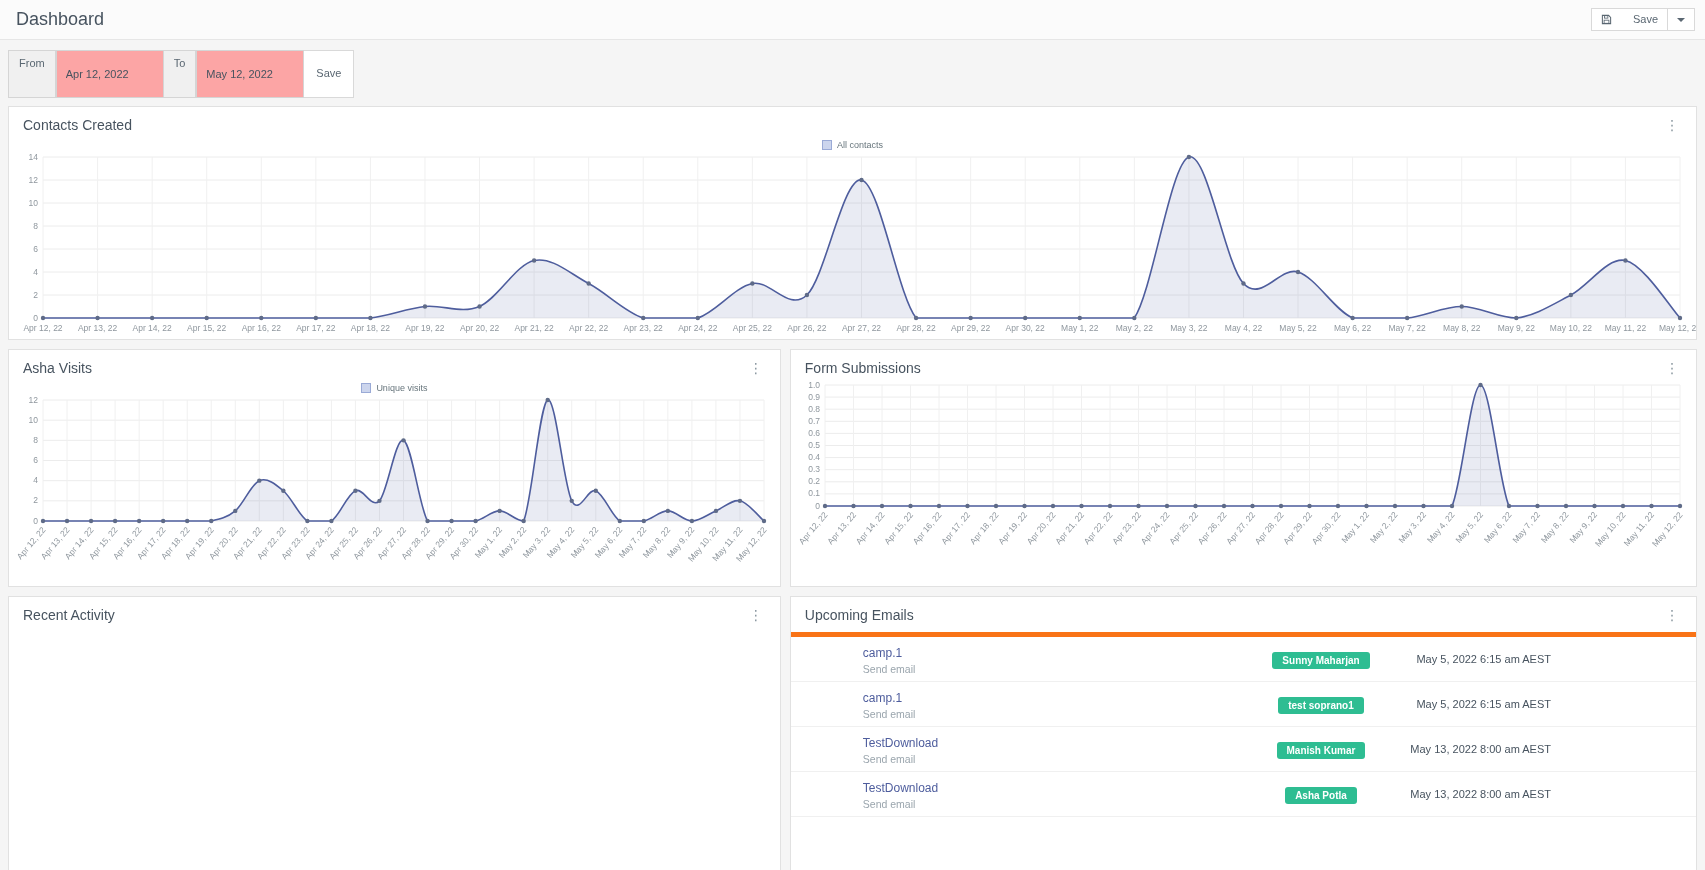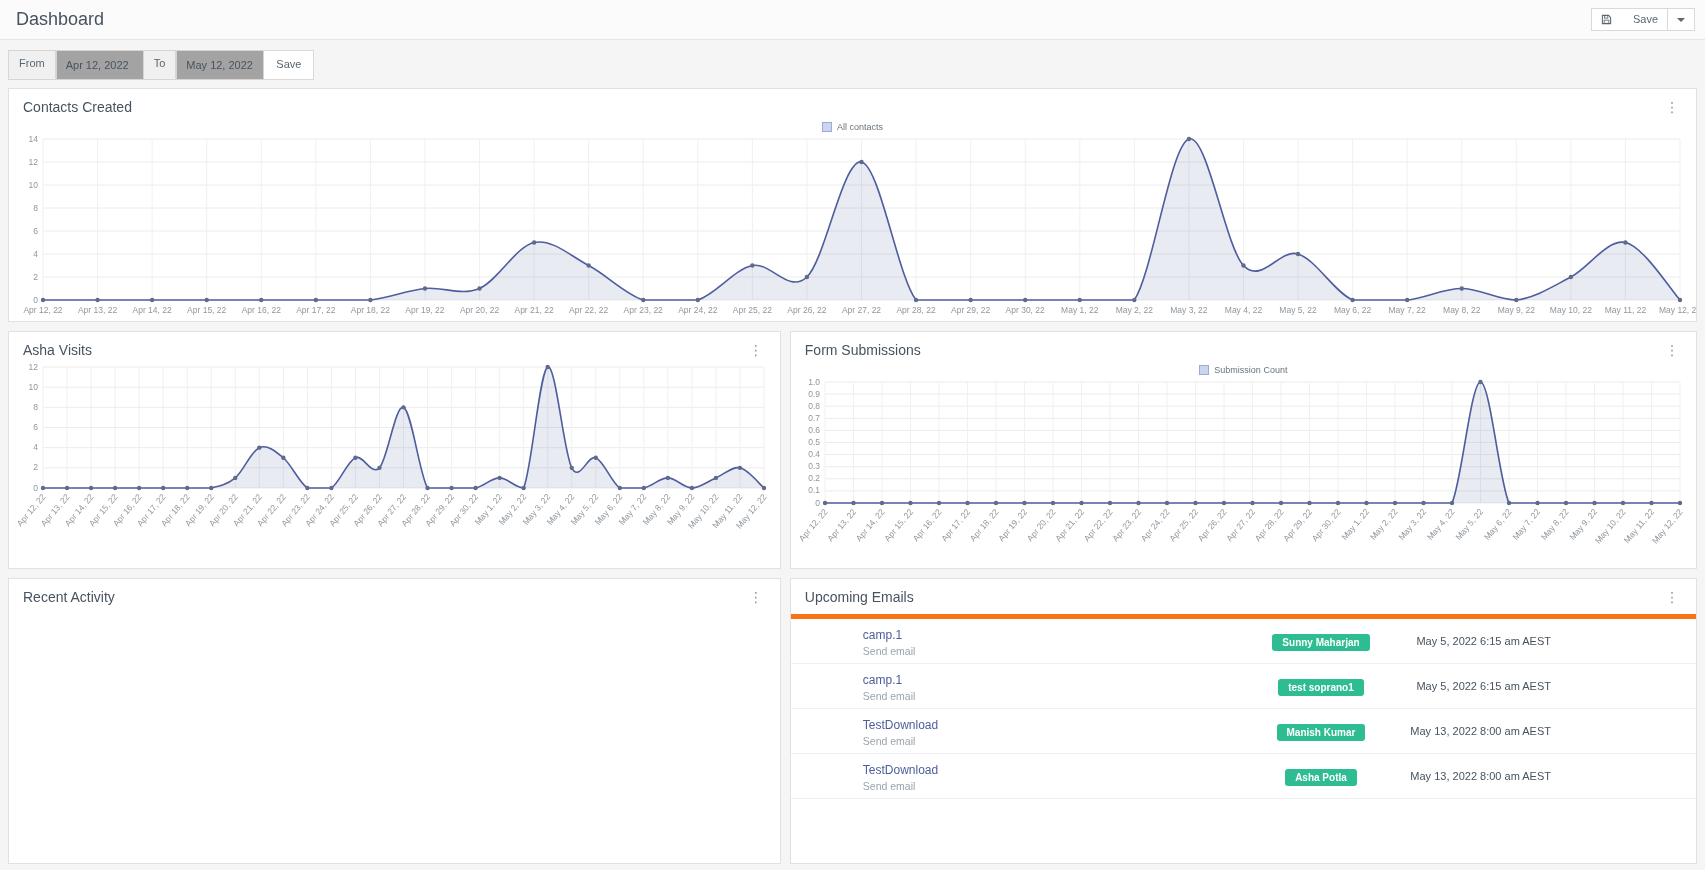--- a/index.html
+++ b/index.html
@@ -26,22 +26,22 @@
   .btn-group .btn + .btn { border-left:0; }
   .caret { width:0; height:0; border-left:4px solid transparent; border-right:4px solid transparent; border-top:4px solid #5a6772; display:inline-block; }
   
   .filter-row { display:flex; margin:10px 0 0 8px; }
   .addon {
     background:#f0f0f0; border:1px solid #d5d5d5; color:#5a6772;
     font-size:11px; padding:6px 10px; line-height:1.2;
   }
   .addon + input, input + .addon, input + .btn { border-left:0; }
   .filter-row input {
-    border:1px solid #d5d5d5; background:#a3a3a3; font-size:11px; padding:8px 9px;
-    width:88px; color:#47535f; font-family:inherit; outline:none;
+    border:1px solid #d5d5d5; background:#fca5a5; font-size:11px; padding:17px 9px;
+    width:108px; color:#47535f; font-family:inherit; outline:none;
   }
   .filter-row .btn { padding:5px 12px; }
   
   .panels { padding:8px; display:grid; grid-template-columns:46fr 54fr; gap:9px; }
   .panel { background:#fff; border:1px solid #e1e1e1; display:flex; flex-direction:column; overflow:hidden; }
   .panel.full { grid-column:1 / -1; }
   .panel.h-row1 { height:234px; }
   .panel.h-row2 { height:238px; }
   .panel.h-row3 { height:286px; }
   .panel-head { display:flex; justify-content:space-between; align-items:center; padding:10px 14px 3px 14px; }
@@ -226,20 +226,24 @@
             <circle cx="1671" cy="167" r="2.2" fill="#5f6b88"></circle>
           </svg>
         </div>
     </section>
 
     <section class="panel h-row2">
       <div class="panel-head">
         <h2>Asha Visits</h2>
         <button class="menu-btn">⋮</button>
       </div>
+      <div class="legend">
+        <span class="legend-box"></span>
+        <span>Unique visits</span>
+      </div>
       <div class="chart">
           <svg width="771" height="193" viewBox="0 0 771 193">
             <line x1="34" y1="127" x2="755" y2="127" stroke="#ececec" stroke-width="1"></line>
             <text x="29" y="129.5" text-anchor="end" font-size="8.5" fill="#8f979e">0</text>
             <line x1="34" y1="106.83333333333334" x2="755" y2="106.83333333333334" stroke="#ececec" stroke-width="1"></line>
             <text x="29" y="109.33333333333334" text-anchor="end" font-size="8.5" fill="#8f979e">2</text>
             <line x1="34" y1="86.66666666666667" x2="755" y2="86.66666666666667" stroke="#ececec" stroke-width="1"></line>
             <text x="29" y="89.16666666666667" text-anchor="end" font-size="8.5" fill="#8f979e">4</text>
             <line x1="34" y1="66.5" x2="755" y2="66.5" stroke="#ececec" stroke-width="1"></line>
             <text x="29" y="69" text-anchor="end" font-size="8.5" fill="#8f979e">6</text>
@@ -345,24 +349,20 @@
             <circle cx="730.9666666666667" cy="106.83333333333334" r="2.2" fill="#5f6b88"></circle>
             <circle cx="755" cy="127" r="2.2" fill="#5f6b88"></circle>
           </svg>
         </div>
     </section>
 
     <section class="panel h-row2">
       <div class="panel-head">
         <h2>Form Submissions</h2>
         <button class="menu-btn">⋮</button>
-      </div>
-      <div class="legend">
-        <span class="legend-box"></span>
-        <span>Submission Count</span>
       </div>
       <div class="chart">
           <svg width="905" height="193" viewBox="0 0 905 193">
             <line x1="34" y1="127" x2="889" y2="127" stroke="#ececec" stroke-width="1"></line>
             <text x="29" y="129.5" text-anchor="end" font-size="8.5" fill="#8f979e">0</text>
             <line x1="34" y1="114.9" x2="889" y2="114.9" stroke="#ececec" stroke-width="1"></line>
             <text x="29" y="117.4" text-anchor="end" font-size="8.5" fill="#8f979e">0.1</text>
             <line x1="34" y1="102.8" x2="889" y2="102.8" stroke="#ececec" stroke-width="1"></line>
             <text x="29" y="105.3" text-anchor="end" font-size="8.5" fill="#8f979e">0.2</text>
             <line x1="34" y1="90.7" x2="889" y2="90.7" stroke="#ececec" stroke-width="1"></line>

